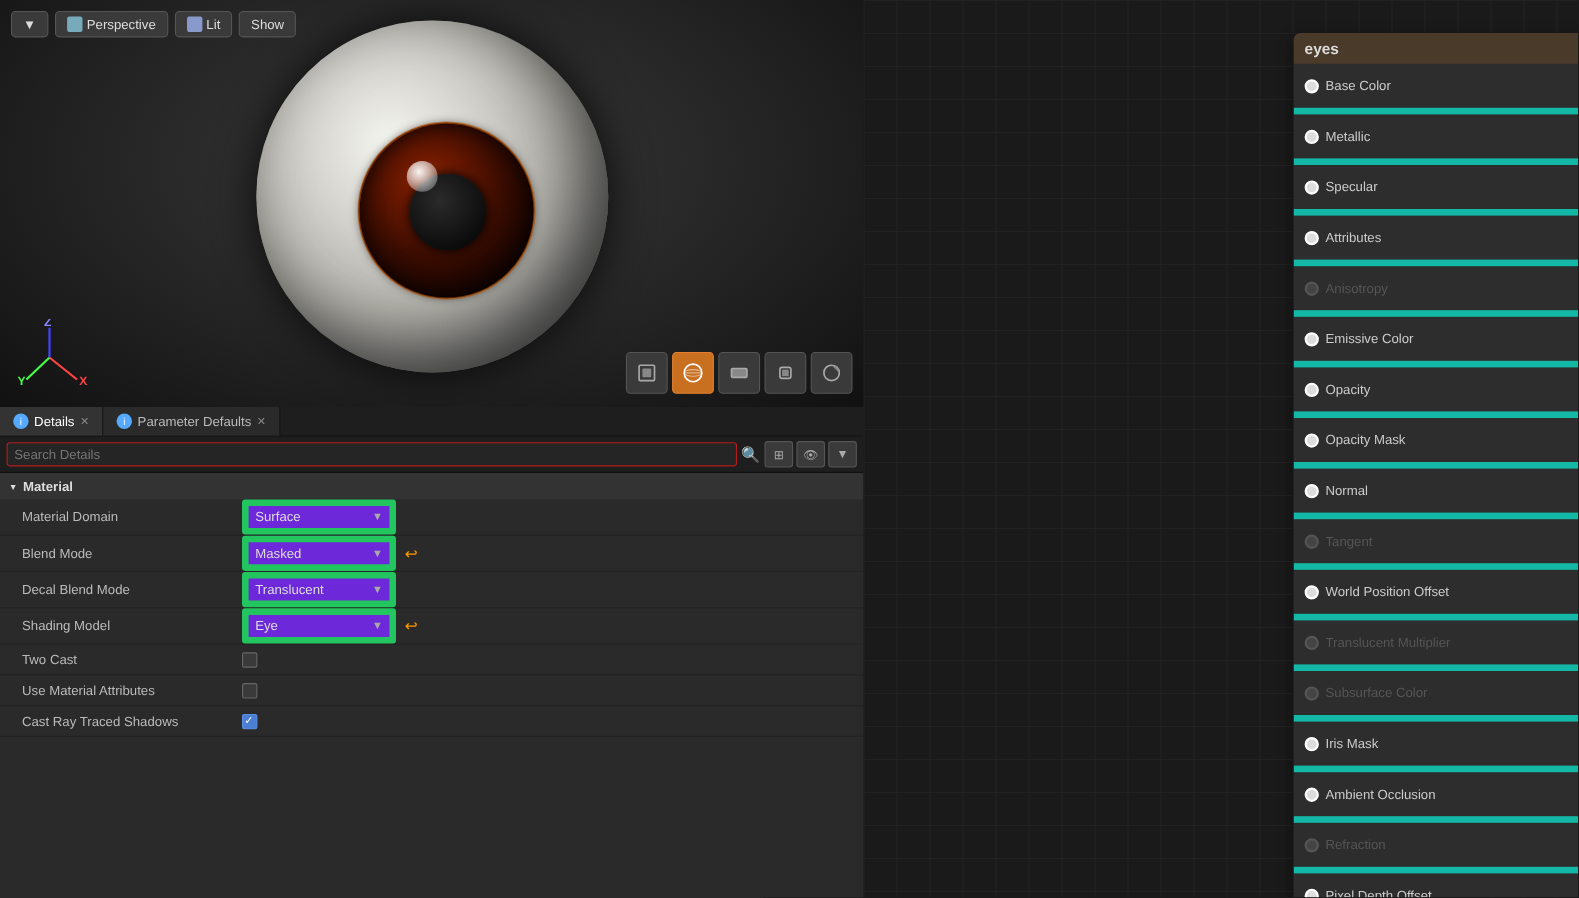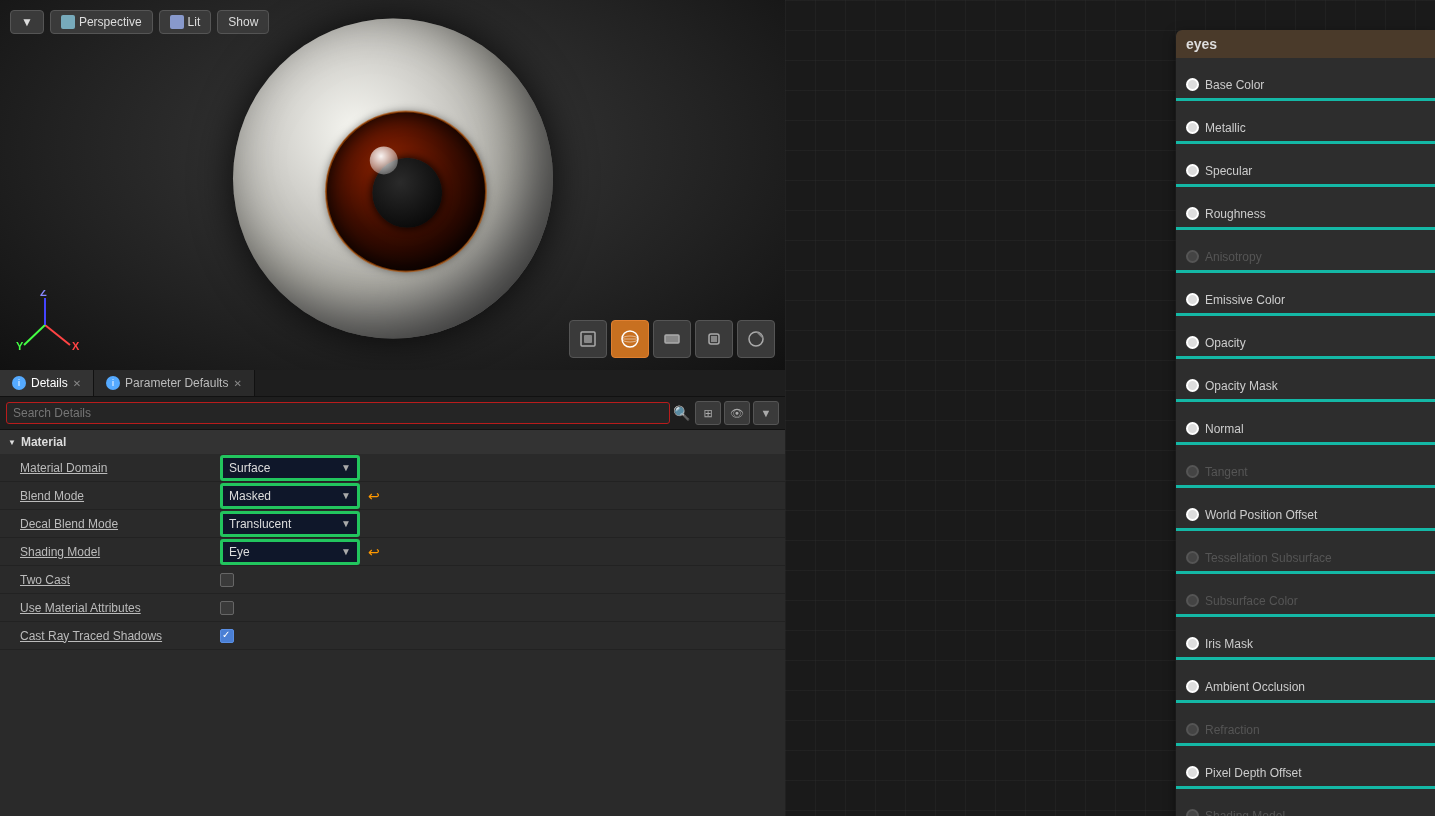--- a/index.html
+++ b/index.html
@@ -245,32 +245,31 @@
       align-items: center;
       min-height: 28px;
       border-bottom: 1px solid #222;
       padding: 0 8px 0 20px;
     }
     .prop-label {
       width: 200px;
       font-size: 12px;
       color: #bbb;
       flex-shrink: 0;
-      text-decoration: underline;
     }
     .prop-value {
       flex: 1;
       display: flex;
       align-items: center;
       gap: 4px;
     }
 
     .dropdown-select {
-      background: #0f172a;
-      border: 3px solid #22c55e;
+      background: #6d28d9;
+      border: 6px solid #22c55e;
       border-radius: 3px;
       color: #ddd;
       padding: 3px 6px;
       font-size: 12px;
       cursor: pointer;
       display: flex;
       align-items: center;
       gap: 4px;
       min-width: 140px;
       justify-content: space-between;
@@ -343,25 +342,25 @@
     .eyes-header {
       background: #4a3a2a;
       padding: 6px 10px;
       font-size: 14px;
       font-weight: bold;
       color: #ddd;
       border-radius: 6px 0 0 0;
     }
     .eyes-pin-row {
       display: flex;
-      align-items: flex-start;
+      align-items: center;
       padding: 20px 10px;
       height: 26px;
       font-size: 12px;
-      border-bottom: 3px solid #14b8a6;
+      border-bottom: 6px solid #14b8a6;
       gap: 6px;
     }
     .eyes-pin-row.disabled { color: #555; }
     .eyes-pin-row.disabled .pin-dot { background: #444; border-color: #555; }
     .pin-dot {
       width: 13px;
       height: 13px;
       border-radius: 50%;
       background: #888;
       border: 2px solid #aaa;
@@ -583,21 +582,21 @@
           <div class="eyes-pin-row">
             <div class="pin-dot pin-dot-active"></div>
             <span>Metallic</span>
           </div>
           <div class="eyes-pin-row">
             <div class="pin-dot pin-dot-active"></div>
             <span>Specular</span>
           </div>
           <div class="eyes-pin-row">
             <div class="pin-dot pin-dot-active"></div>
-            <span>Roughness</span>
+            <span>Attributes</span>
           </div>
           <div class="eyes-pin-row disabled">
             <div class="pin-dot"></div>
             <span>Anisotropy</span>
           </div>
           <div class="eyes-pin-row">
             <div class="pin-dot pin-dot-active"></div>
             <span>Emissive Color</span>
           </div>
           <div class="eyes-pin-row">
@@ -615,21 +614,21 @@
           <div class="eyes-pin-row disabled">
             <div class="pin-dot"></div>
             <span>Tangent</span>
           </div>
           <div class="eyes-pin-row">
             <div class="pin-dot pin-dot-active"></div>
             <span>World Position Offset</span>
           </div>
           <div class="eyes-pin-row disabled">
             <div class="pin-dot"></div>
-            <span>Tessellation Subsurface</span>
+            <span>Translucent Multiplier</span>
           </div>
           <div class="eyes-pin-row disabled">
             <div class="pin-dot"></div>
             <span>Subsurface Color</span>
           </div>
           <div class="eyes-pin-row">
             <div class="pin-dot pin-dot-active"></div>
             <span>Iris Mask</span>
           </div>
           <div class="eyes-pin-row">

